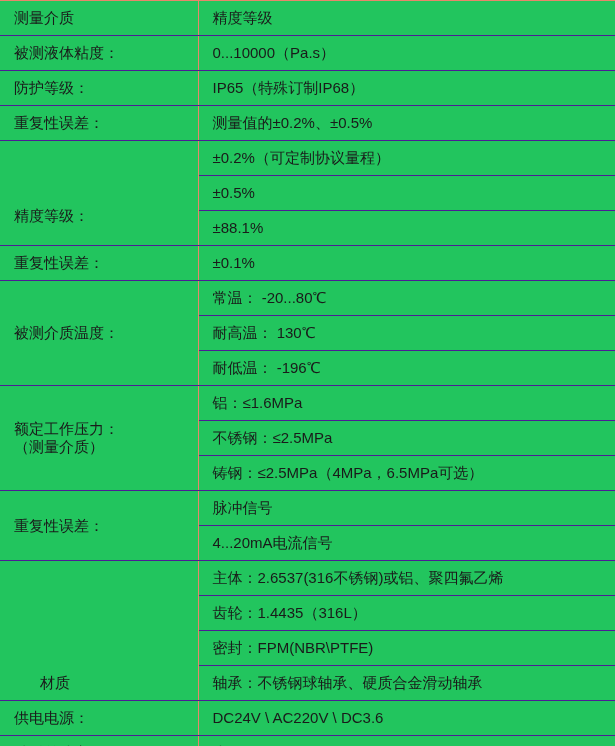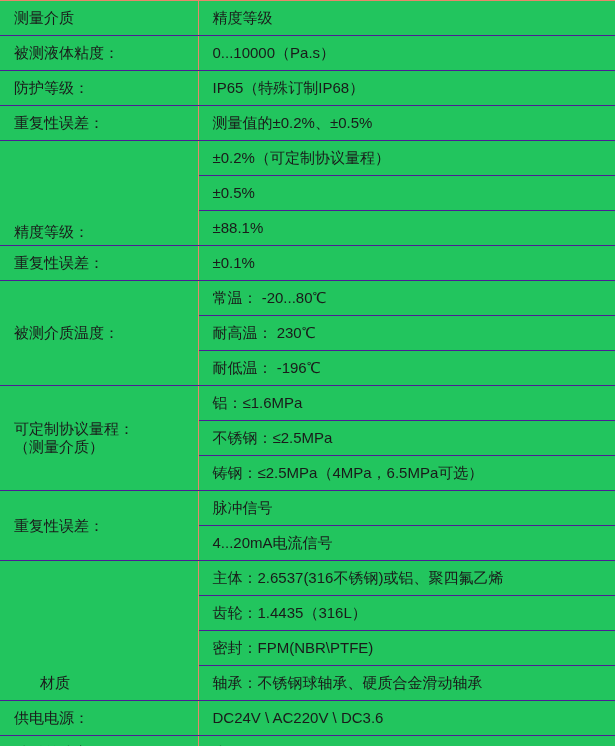--- a/index.html
+++ b/index.html
@@ -76,21 +76,21 @@
         </td>
         <td class="value">IP65（特殊订制IP68）</td>
       </tr>
       <tr>
         <td class="label">
           <span class="label-text"><span>重复性误差：</span></span>
         </td>
         <td class="value">测量值的±0.2%、±0.5%</td>
       </tr>
       <tr>
-        <td class="label" rowspan="3" style="vertical-align: bottom; padding-bottom: 4px;">
+        <td class="label" rowspan="3" style="vertical-align: bottom; padding-bottom: 20px;">
           <span class="label-text"><span>精度等级：</span></span>
         </td>
         <td class="value">±0.2%（可定制协议量程）</td>
       </tr>
       <tr>
         <td class="value">±0.5%</td>
       </tr>
       <tr>
         <td class="value">±88.1%</td>
       </tr>
@@ -100,28 +100,28 @@
         </td>
         <td class="value">±0.1%</td>
       </tr>
       <tr>
         <td class="label" rowspan="3">
           <span class="label-text"><span>被测介质温度：</span></span>
         </td>
         <td class="value">常温： -20...80℃</td>
       </tr>
       <tr>
-        <td class="value">耐高温： 230℃</td>
+        <td class="value">耐高温： 130℃</td>
       </tr>
       <tr>
         <td class="value">耐低温： -196℃</td>
       </tr>
       <tr>
         <td class="label" rowspan="3">
-          <span class="label-text"><span>可定制协议量程：</span><span class="sub">（测量介质）</span></span>
+          <span class="label-text"><span>额定工作压力：</span><span class="sub">（测量介质）</span></span>
         </td>
         <td class="value">铝：≤1.6MPa</td>
       </tr>
       <tr>
         <td class="value">不锈钢：≤2.5MPa</td>
       </tr>
       <tr>
         <td class="value">铸钢：≤2.5MPa（4MPa，6.5MPa可选）</td>
       </tr>
       <tr>

